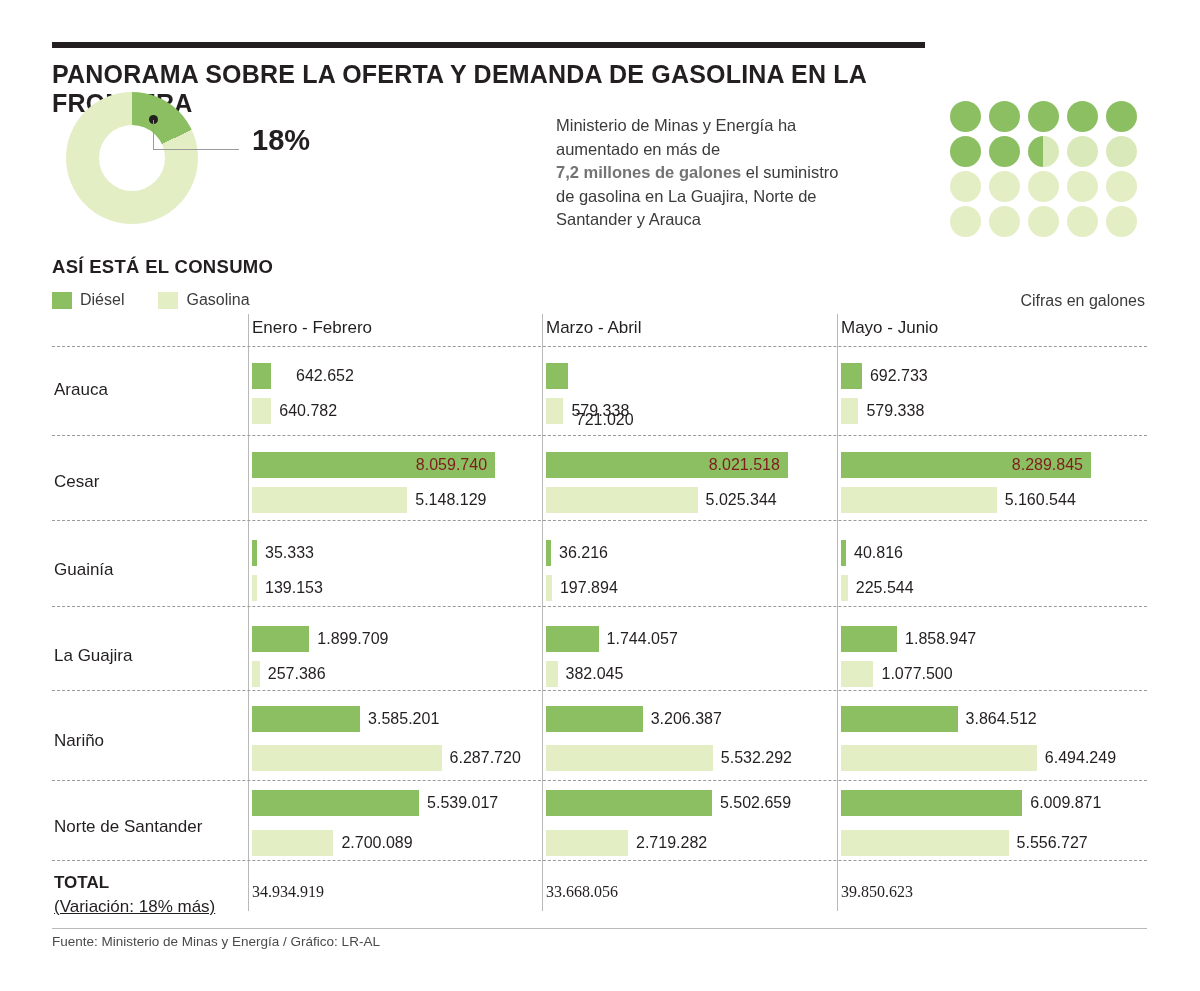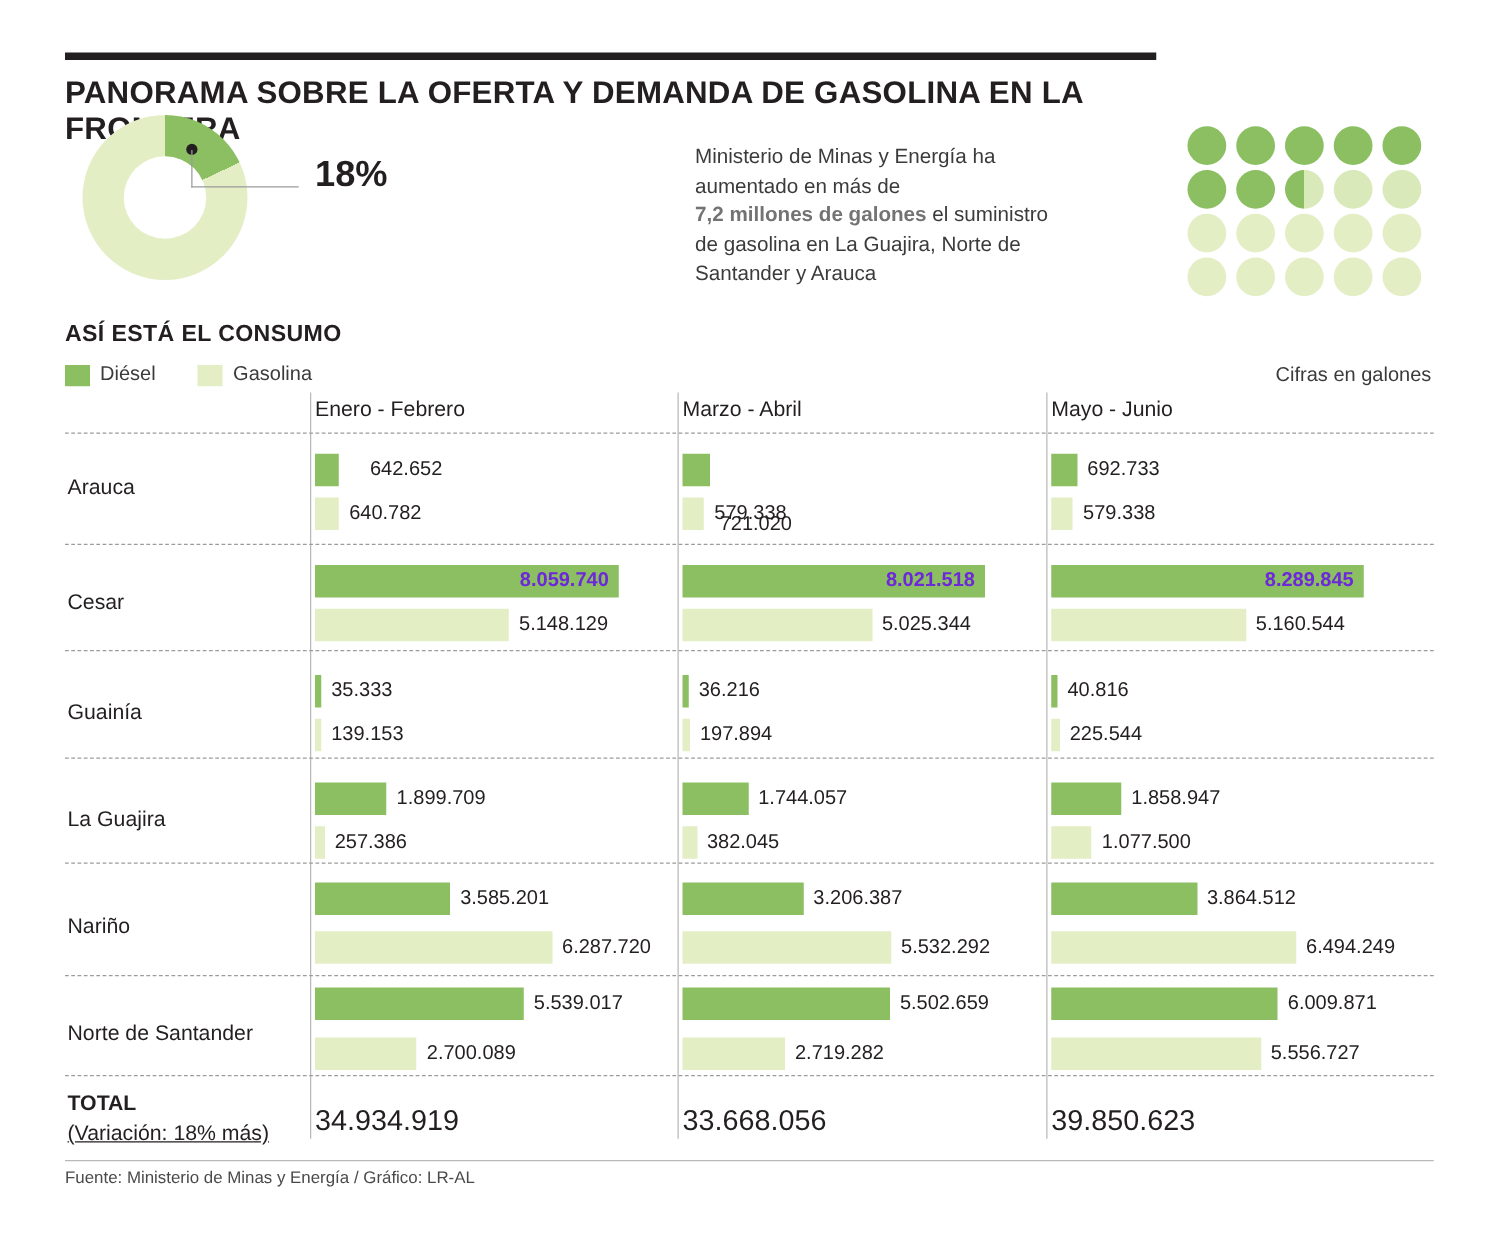--- a/index.html
+++ b/index.html
@@ -178,40 +178,41 @@
   }
   .barlabel {
     position: absolute;
     font-size: 16px;
     color: #231f20;
     white-space: nowrap;
     line-height: 26px;
     height: 26px;
   }
   .barlabel.inside {
-    color: #6d28d9;
-    font-weight: bold;
+    color: #7f1d1d;
+    font-weight: normal;
   }
 
   .total-label {
     position: absolute;
     left: 2px;
     font-size: 17px;
     font-weight: bold;
   }
   .total-sub {
     position: absolute;
     left: 2px;
     font-size: 17px;
     font-weight: normal;
     text-decoration: underline;
   }
   .total-val {
     position: absolute;
-    font-size: 23px;
+    font-size: 16px;
+    font-family: Liberation Serif, serif;
   }
 
   .footer-rule {
     position: absolute;
     left: 52px; top: 928px;
     width: 1095px; height: 1px;
     background: #b9b9b9;
   }
   .source {
     position: absolute;

